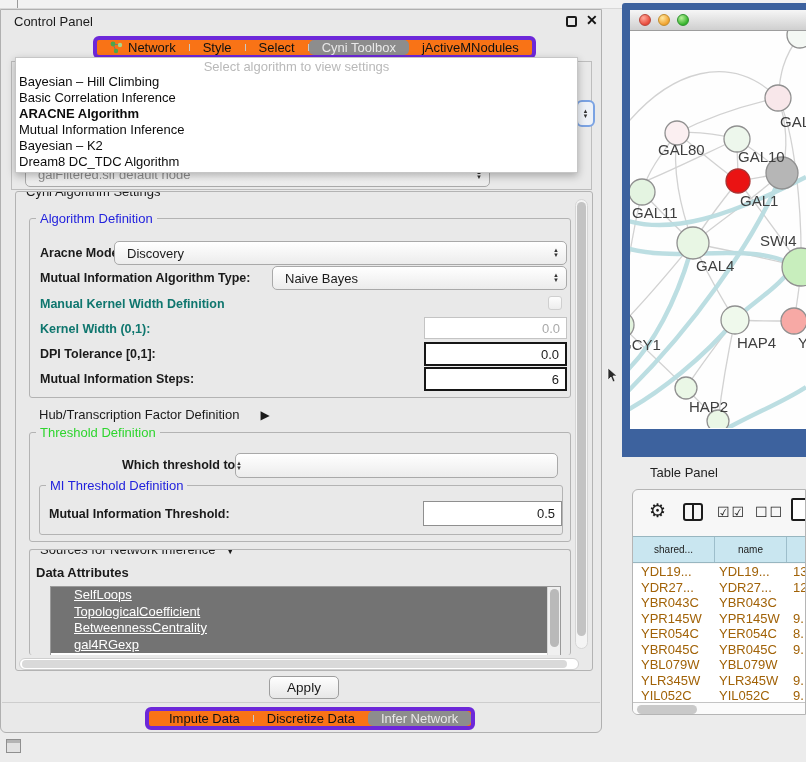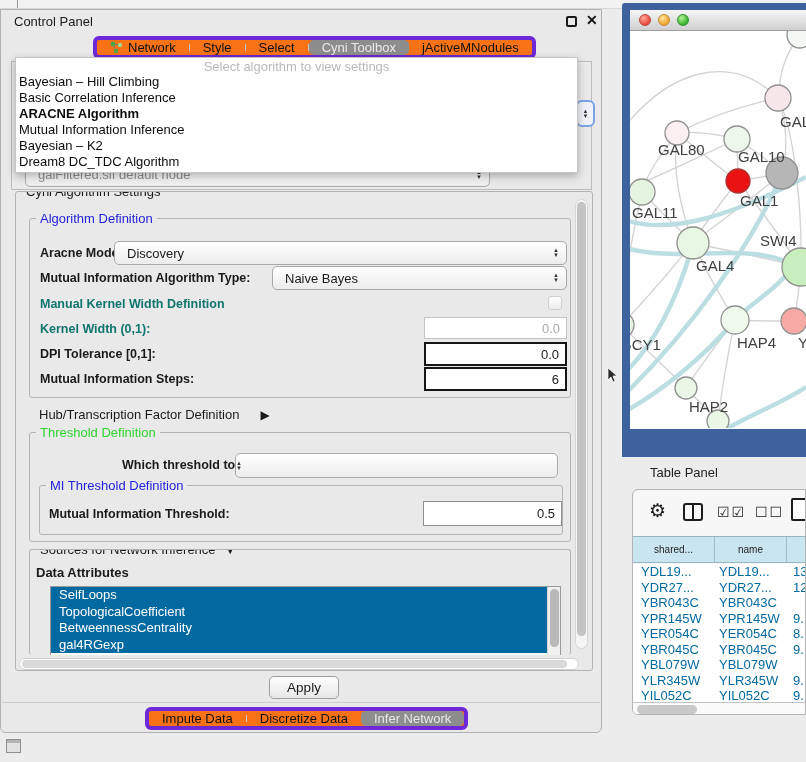--- a/index.html
+++ b/index.html
@@ -23,21 +23,21 @@
   .float-ico { left:565px; top:6px; width:11px; height:11px; border:2px solid #1a1a1a; border-radius:2px; }
   .close-ico { left:585px; top:2px; font-size:14px; font-weight:bold; color:#111; }
 
   
   .tabbar { display:flex; align-items:stretch; background:#f97316; border:4px solid #6d28d9;
             border-radius:6px; height:23px; overflow:hidden; }
   .tab { display:flex; align-items:center; padding:0 13px; font-size:13px; color:#111; white-space:nowrap; }
   .tab.selected { background:#8d8d8d; color:#e9e9e9; border-radius:5px; }
   .tabsep { width:1px; background:#c9c9c9; margin:4px 0; }
   .top-tabbar { left:92px; top:26px; }
-  .bottom-tabbar { left:144px; top:697px; }
+  .bottom-tabbar { left:144px; top:697px;padding-left:7px; }
   .net-ico { width:13px; height:13px; margin-right:5px; }
 
   
   .infer-frame { left:10px; top:51px; width:581px; height:129px; border:1px solid #bdbdbd; background:#e9e9e9; }
   .combo { background:linear-gradient(#ffffff,#ececec); border:1px solid #a9a9a9; border-radius:5px;
            display:flex; align-items:center; font-size:13px; }
   .combo .cval { padding-left:12px; flex:1; overflow:hidden; white-space:nowrap; }
   .spinner { display:flex; flex-direction:column; align-items:center; margin-right:7px;
              font-size:6px; line-height:5px; color:#333; }
   .bg-combo { left:24px; top:152px; width:465px; height:25px; color:#8f8f8f; }
@@ -74,22 +74,22 @@
   .grp-thresh { left:13px; top:240px; width:542px; height:110px; }
   .grp-mi { left:9px; top:52px; width:524px; height:50px; }
   .grp-src { left:13px; top:357px; width:542px; height:106px; overflow:hidden; border-bottom:none; }
 
   .hub-row { left:23px; top:215px; font-size:13px; display:flex; align-items:center; gap:21px; }
   .tri-right { font-size:12px; }
   .tri-down { font-size:10px; margin-left:6px; }
 
   .attr-list { position:absolute; left:20px; top:36px; width:511px; height:70px; background:#fff;
                border:1px solid #9a9a9a; overflow:hidden; }
-  .attr-item { height:16.5px; line-height:16.5px; padding-left:8px; color:#fff; font-size:13px;
-               background:#0369a1; }
+  .attr-item { height:16.5px; line-height:16.5px; padding-left:23px; color:#fff; font-size:13px;
+               background:#737373;text-decoration:underline; }
   .attr-vscroll { position:absolute; right:0; top:0; width:13px; height:68px; background:#f0f0f0;
                   border-left:1px solid #d5d5d5; }
   .attr-thumb { position:absolute; left:2px; top:2px; width:9px; height:58px; background:#b9b9b9; border-radius:5px; }
 
   .vscroll { position:absolute; right:4px; top:7px; width:13px; height:450px; background:#f4f4f4;
              border:1px solid #d5d5d5; border-radius:7px; }
   .vthumb { position:absolute; left:1px; top:2px; width:9px; height:434px; background:#c3c3c3; border-radius:5px; }
   .hscroll { position:absolute; left:3px; top:466px; width:560px; height:12px; background:#fff;
              border:1px solid #cfcfcf; border-radius:6px; }
   .hthumb { position:absolute; left:2px; top:1px; width:545px; height:8px; background:#d9d9d9; border-radius:4px; }
@@ -123,21 +123,21 @@
   .cols-ico { position:absolute; left:50px; top:13px; width:20px; height:18px; border:2px solid #1c1c1c; border-radius:3px; }
   .cols-ico::before { content:""; position:absolute; left:7px; top:0; width:2px; height:100%; background:#1c1c1c; }
   .chk-pair { position:absolute; top:14px; font-size:14px; color:#1c1c1c; letter-spacing:2px; }
   .doc-ico { position:absolute; left:158px; top:8px; width:17px; height:23px; border:2px solid #1c1c1c; border-radius:2px; background:#fff; }
   .t-header { position:absolute; left:0; top:46px; width:220px; height:27px; display:flex;
               background:#c9e6f0; border-top:1px solid #98b6c0; border-bottom:1px solid #98b6c0; }
   .t-hcell { border-right:1px solid #9dbecb; display:flex; align-items:center; justify-content:center;
              font-size:10px; color:#1c1c1c; }
   .t-rows { position:absolute; left:0; top:74px; width:220px; height:138px; background:#fff; overflow:hidden; }
   .t-row { display:flex; height:15.5px; align-items:center; }
-  .t-cell { font-size:13px; color:#0369a1; white-space:nowrap; overflow:hidden; }
+  .t-cell { font-size:13px; color:#a16207; white-space:nowrap; overflow:hidden; }
   .c1 { width:82px; padding-left:8px; }
   .c2 { width:72px; padding-left:4px; }
   .c3 { width:60px; padding-left:6px; }
   .t-hscroll { position:absolute; left:0; top:212px; width:100%; height:14px; background:#fbfbfb; border-top:1px solid #c4c4c4; }
   .t-hthumb { position:absolute; left:4px; top:2px; width:60px; height:9px; background:#c9c9c9; border-radius:5px; }
 
   .cursor-arrow { left:607px; top:368px; }
 </style>
 </head>
 <body>

